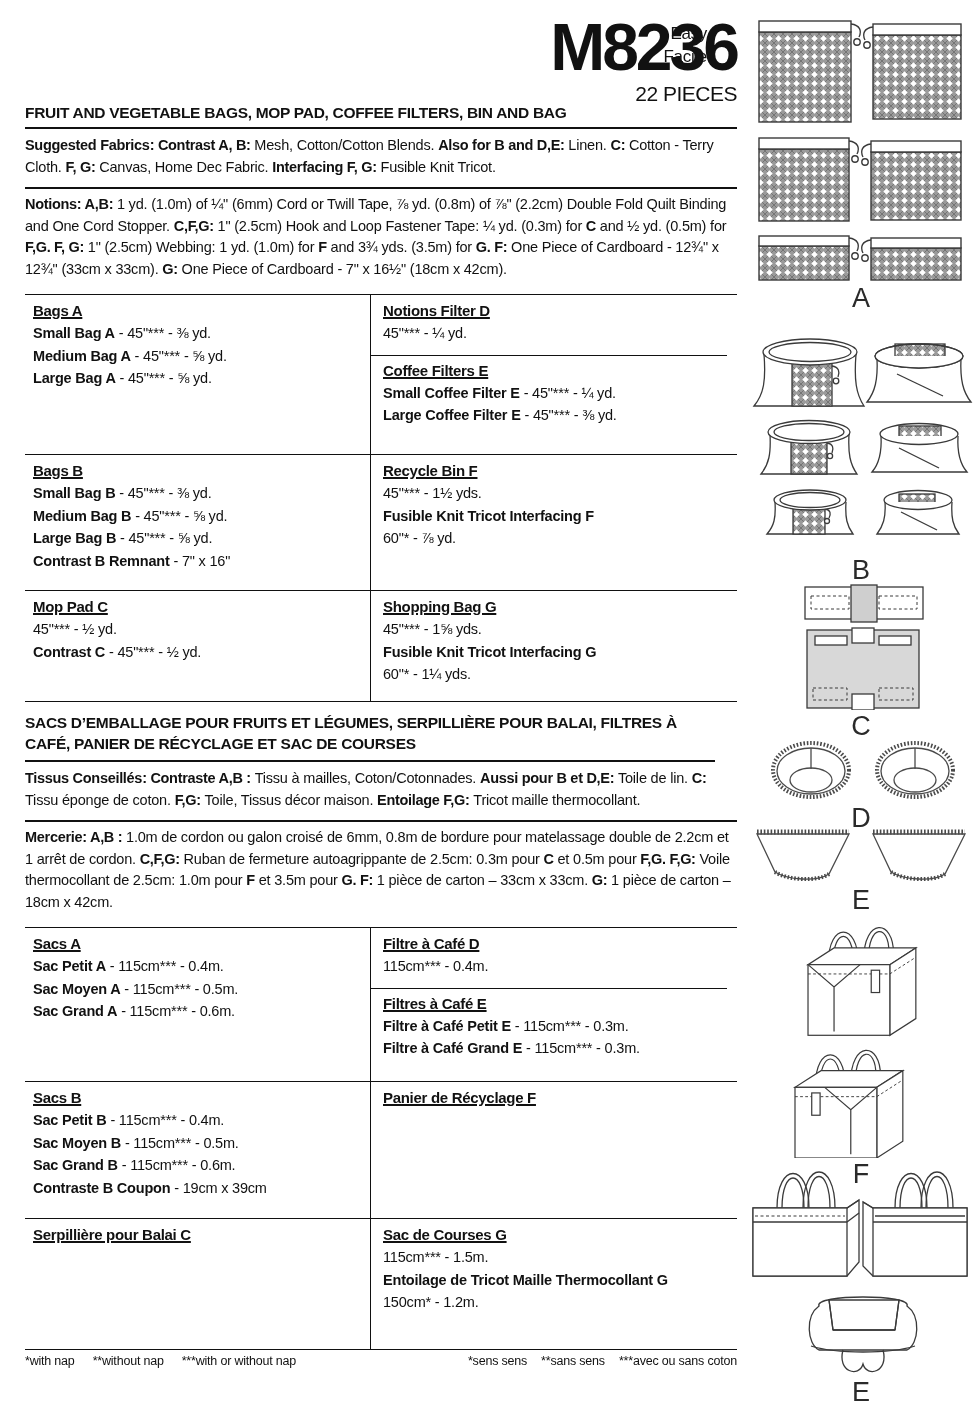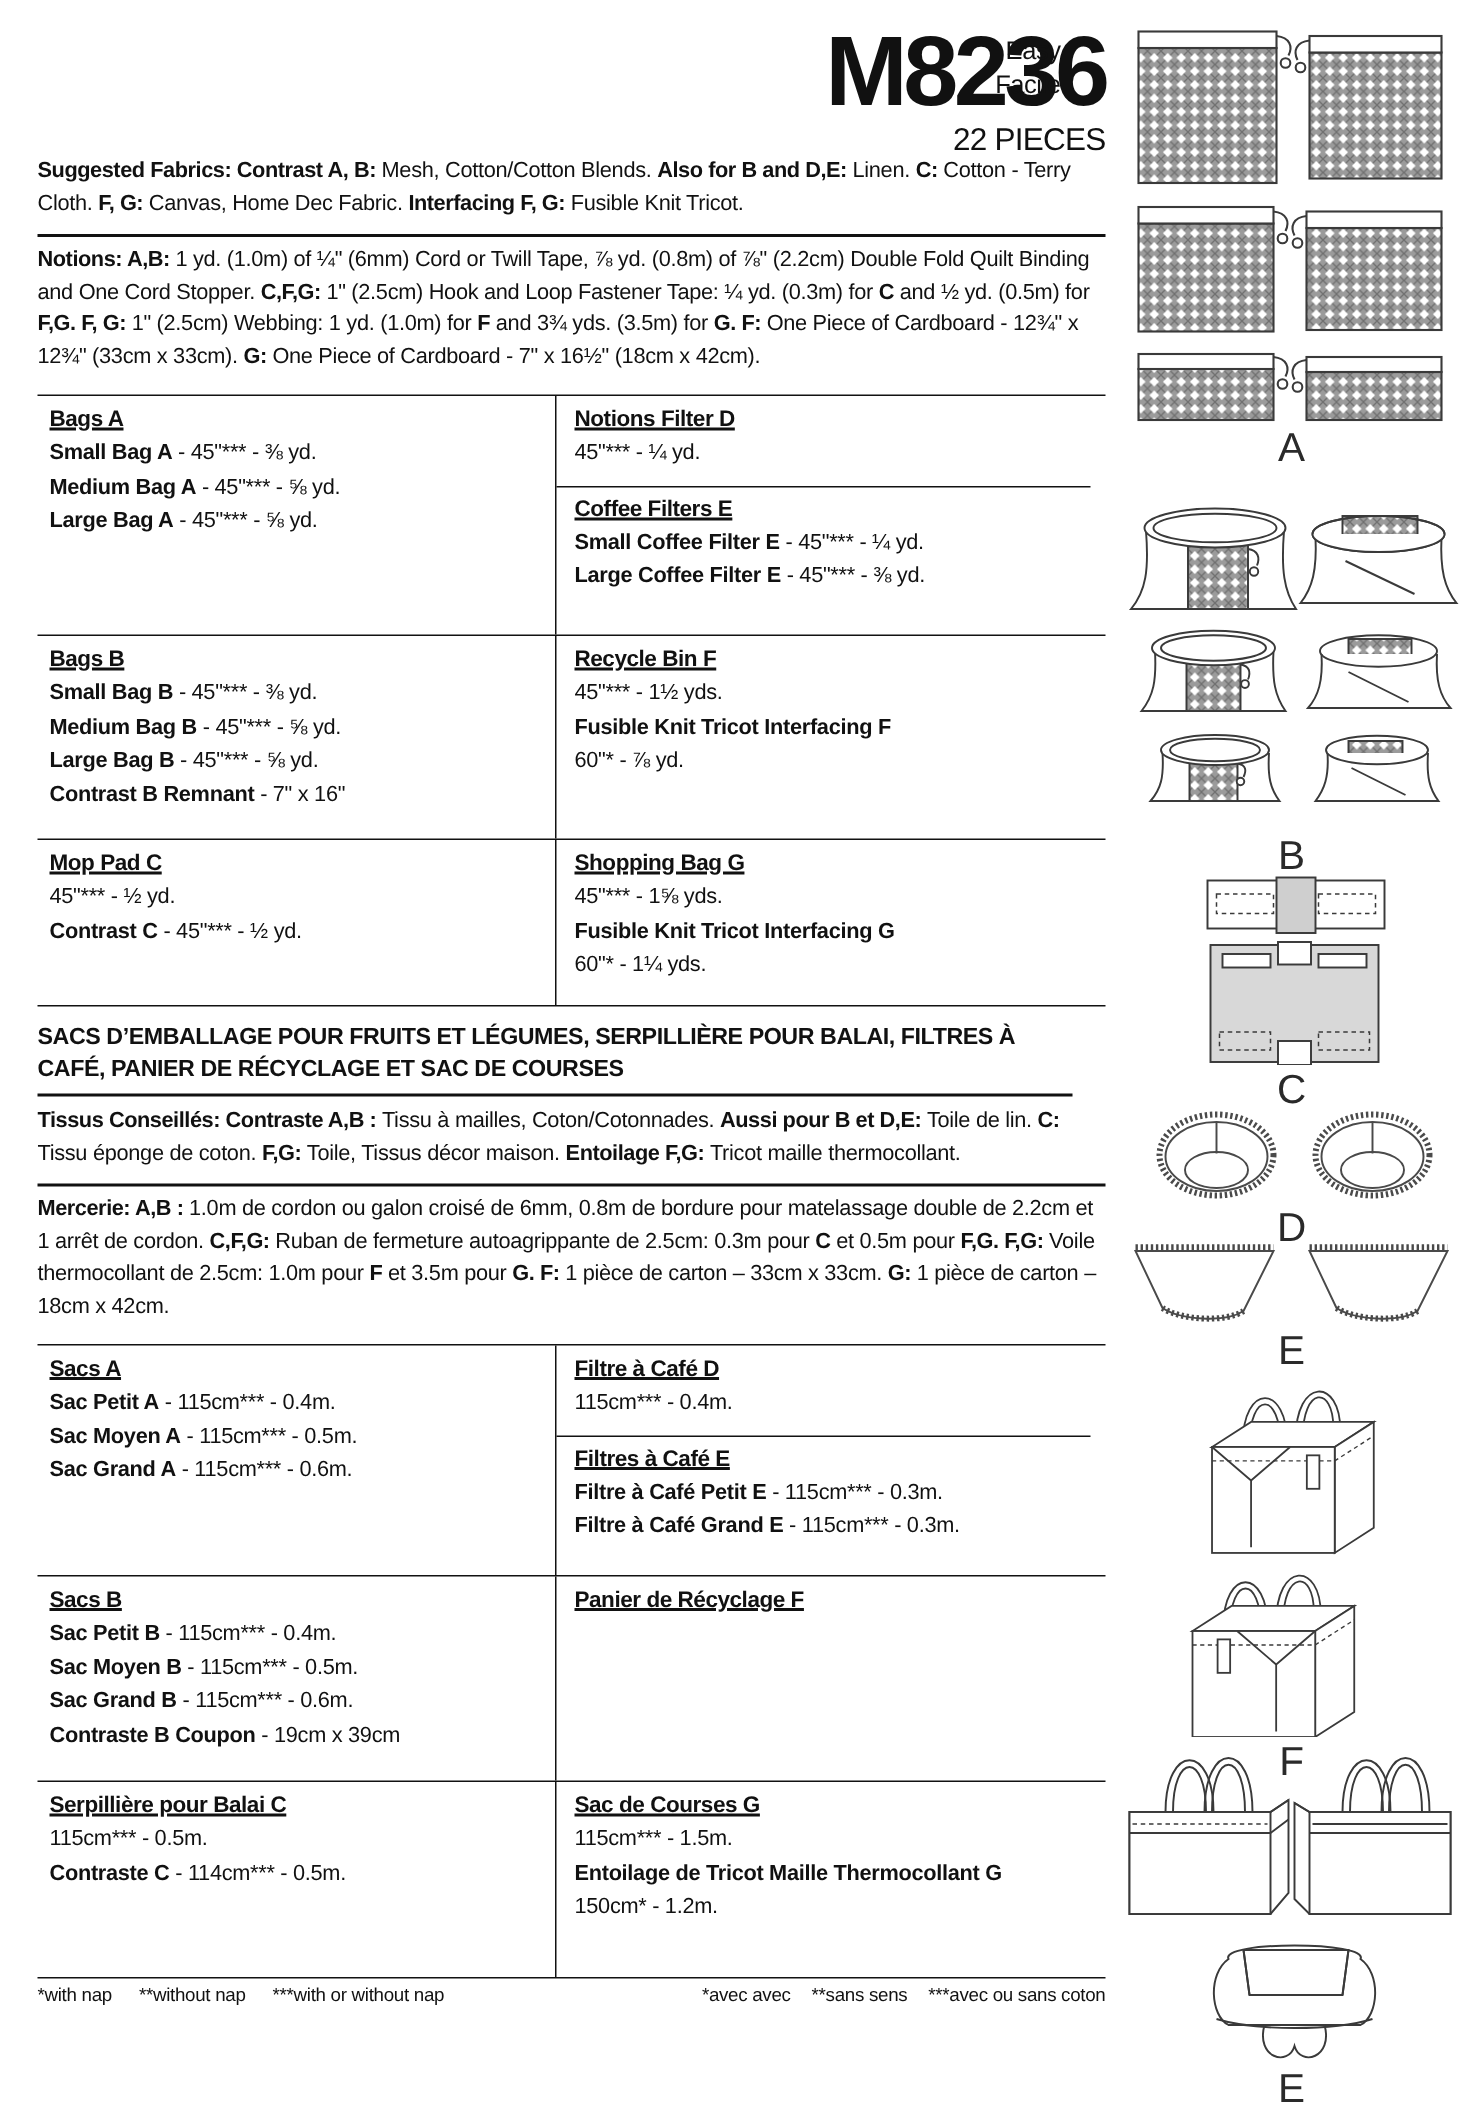--- a/index.html
+++ b/index.html
@@ -60,20 +60,21 @@
     <div class="hdr-brandrow">
       <div class="pattern-number">M8236</div>
       <div class="pieces">22 PIECES</div>
     </div>
     <div class="difficulty">
       <div>Easy</div>
       <div>Facile</div>
     </div>
   </div>
 
+  <div class="title-en">FRUIT AND VEGETABLE BAGS, MOP PAD, COFFEE FILTERS, BIN AND BAG</div>
 
   <div class="para"><b>Suggested Fabrics: Contrast A, B: </b><span>Mesh, Cotton/Cotton Blends. </span><b>Also for B and D,E: </b><span>Linen. </span><b>C: </b><span>Cotton - Terry Cloth. </span><b>F, G: </b><span>Canvas, Home Dec Fabric. </span><b>Interfacing F, G: </b><span>Fusible Knit Tricot.</span></div>
 
   <div class="para rule-top"><b>Notions: A,B: </b><span>1 yd. (1.0m) of ¼" (6mm) Cord or Twill Tape, ⅞ yd. (0.8m) of ⅞" (2.2cm) Double Fold Quilt Binding and One Cord Stopper. </span><b>C,F,G: </b><span>1" (2.5cm) Hook and Loop Fastener Tape: ¼ yd. (0.3m) for </span><b>C</b><span> and ½ yd. (0.5m) for </span><b>F,G. F, G: </b><span>1" (2.5cm) Webbing: 1 yd. (1.0m) for </span><b>F</b><span> and 3¾ yds. (3.5m) for </span><b>G. F: </b><span>One Piece of Cardboard - 12¾" x 12¾" (33cm x 33cm). </span><b>G: </b><span>One Piece of Cardboard - 7" x 16½" (18cm x 42cm).</span></div>
 
   <div class="ftable" style="margin-top:14px;">
     <div class="frow" style="height:159px;">
       <div class="fcell left">
         <div class="cell-h">Bags A</div>
         <div class="cell-lines">
@@ -178,42 +179,38 @@
             <div><b>Contraste B Coupon</b><span> - 19cm x 39cm</span></div>
           </div>
       </div>
       <div class="fcell right">
         <div class="cell-h">Panier de Récyclage F</div>
       </div>
     </div>
     <div class="frow" style="height:130px;">
       <div class="fcell left">
         <div class="cell-h">Serpillière pour Balai C</div>
-        <div class="cell-lines">
-            <div><span>115cm*** - 0.5m.</span></div>
-            <div><b>Contraste C</b><span> - 114cm*** - 0.5m.</span></div>
-          </div>
       </div>
       <div class="fcell right">
         <div class="cell-h">Sac de Courses G</div>
         <div class="cell-lines">
             <div><span>115cm*** - 1.5m.</span></div>
             <div><b>Entoilage de Tricot Maille Thermocollant G</b></div>
             <div><span>150cm* - 1.2m.</span></div>
           </div>
       </div>
     </div>
   </div>
 
   <div class="footnotes">
     <div class="grp en">
       <span>*with nap</span><span>**without nap</span><span>***with or without nap</span>
     </div>
     <div class="grp fr">
-      <span>*avec avec</span><span>**sans sens</span><span>***avec ou sans coton</span>
+      <span>*sens sens</span><span>**sans sens</span><span>***avec ou sans coton</span>
     </div>
   </div>
 
 </div>
 
 <div class="col-right">
 
   <svg width="0" height="0" style="position:absolute" aria-hidden="true">
     <defs>
       <pattern id="mesh" width="9" height="9" patternUnits="userSpaceOnUse">

